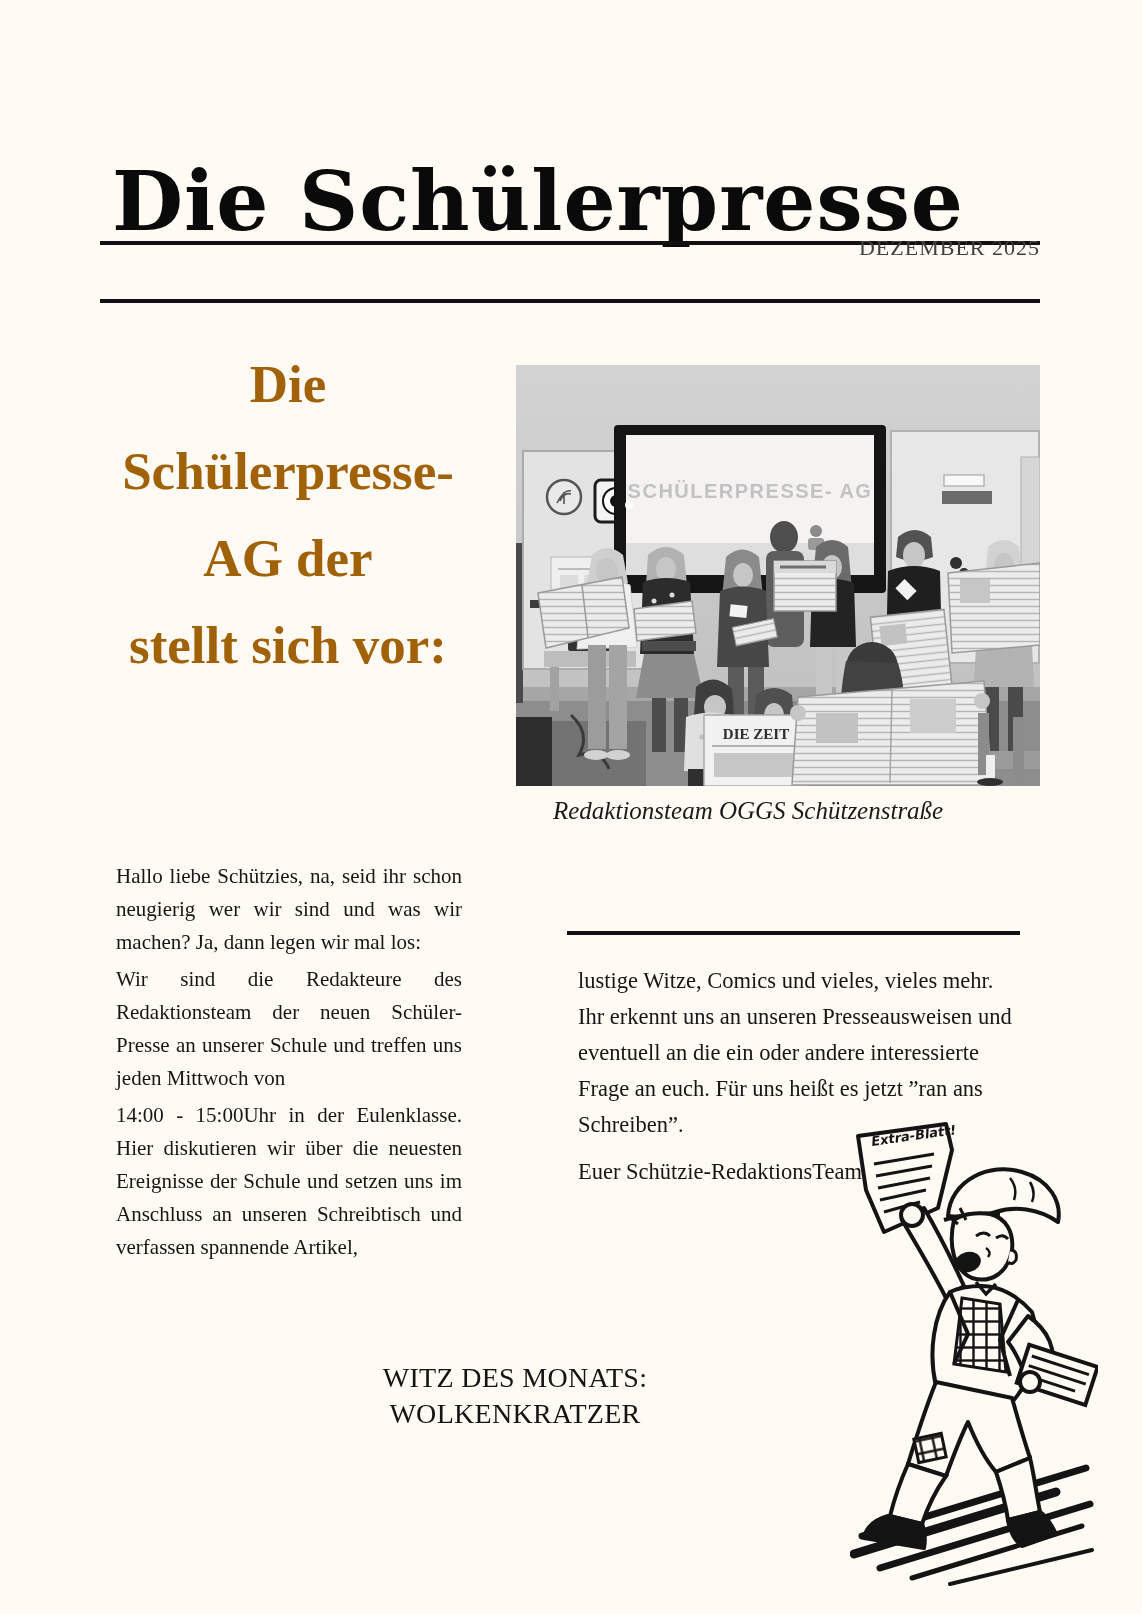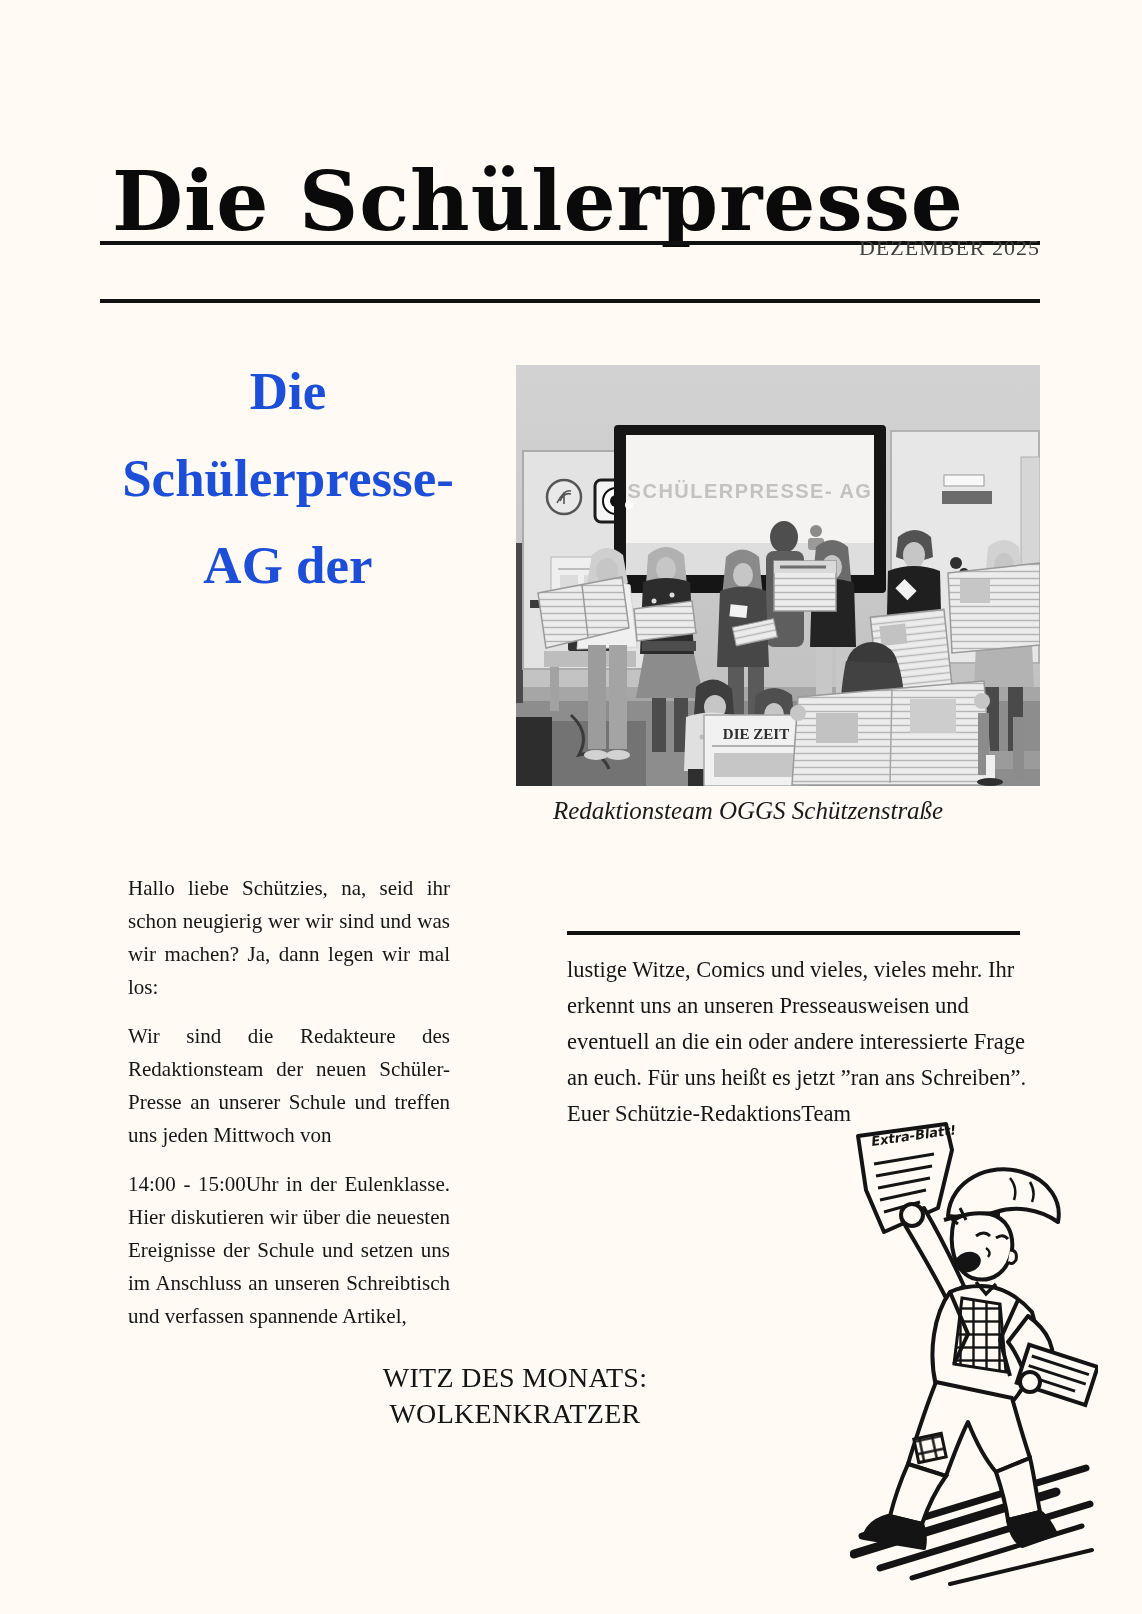--- a/index.html
+++ b/index.html
@@ -20,44 +20,44 @@
   .rule{left:100px;width:940px;height:4px;background:#111;}
   .rule-top{top:241px;}
   .rule-bottom{top:299px;}
   .dateline{
     left:100px;top:235px;width:940px;text-align:right;
     font-size:22px;letter-spacing:1px;color:#404040;
   }
 
   
   .headline{
-    left:84px;top:348px;width:408px;text-align:center;
-    font-weight:700;font-size:53px;line-height:87px;color:#1d4ed8;
+    left:84px;top:341px;width:408px;text-align:center;
+    font-weight:700;font-size:53px;line-height:87px;color:#a16207;
   }
 
   
   .photo{left:516px;top:365px;width:524px;height:421px;margin:0;}
   .photo svg{display:block;}
   .caption{
     left:553px;top:797px;width:480px;
     font-style:italic;font-size:25px;color:#1a1a1a;
   }
 
   
   .col-left{
     left:112px;top:856px;width:354px;
     font-size:21px;line-height:33px;text-align:justify;color:#161616;
   }
-  .col-left p{margin:16px;}
+  .col-left p{margin:4px;}
   .rule-right{left:567px;top:931px;width:453px;height:4px;background:#111;}
   .col-right{
     left:567px;top:952px;width:462px;
     font-size:22.5px;line-height:36px;color:#161616;
   }
-  .col-right p{margin:0;}
+  .col-right p{margin:11px;}
 
   
   .joke{
     left:90px;top:1360px;width:850px;text-align:center;
     font-size:28px;line-height:36px;color:#141414;letter-spacing:0.3px;
   }
   .joke .joke-line{display:block;}
 
   
   .newsboy{left:850px;top:1120px;width:248px;height:488px;}
@@ -67,20 +67,21 @@
 
 <h1 class="abs masthead-title">Die Schülerpresse</h1>
 <div class="abs rule rule-top"></div>
 <div class="abs dateline">DEZEMBER 2025</div>
 <div class="abs rule rule-bottom"></div>
 
 <div class="abs headline">
   <span style="display:block">Die</span>
   <span style="display:block">Schülerpresse-</span>
   <span style="display:block">AG der</span>
+  <span style="display:block">stellt sich vor:</span>
 </div>
 
 <figure class="abs photo">
   <svg width="524" height="421" viewBox="0 0 524 421">
     <defs>
       <linearGradient id="wall" x1="0" y1="0" x2="0" y2="1">
         <stop offset="0" stop-color="#d3d3d3"></stop>
           <stop offset="1" stop-color="#bdbdbd"></stop>
       </linearGradient>
       <pattern id="nl" width="9" height="7" patternUnits="userSpaceOnUse">

